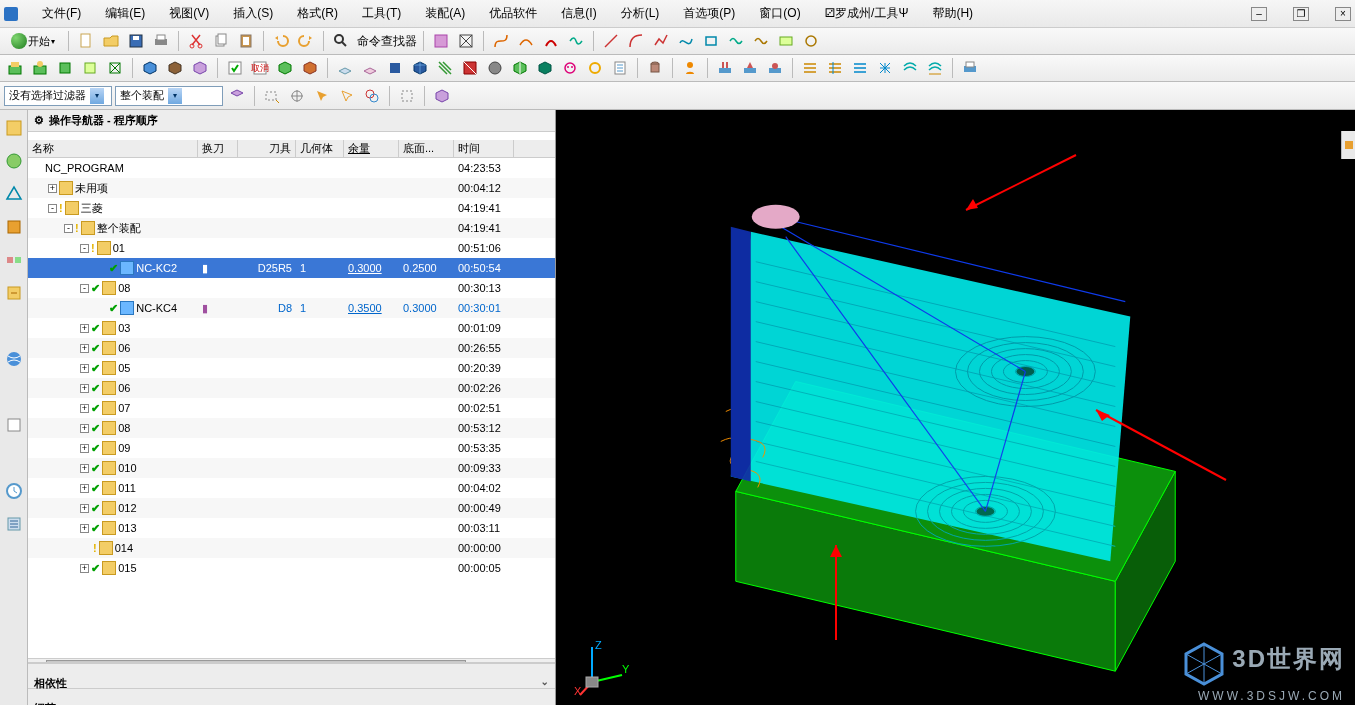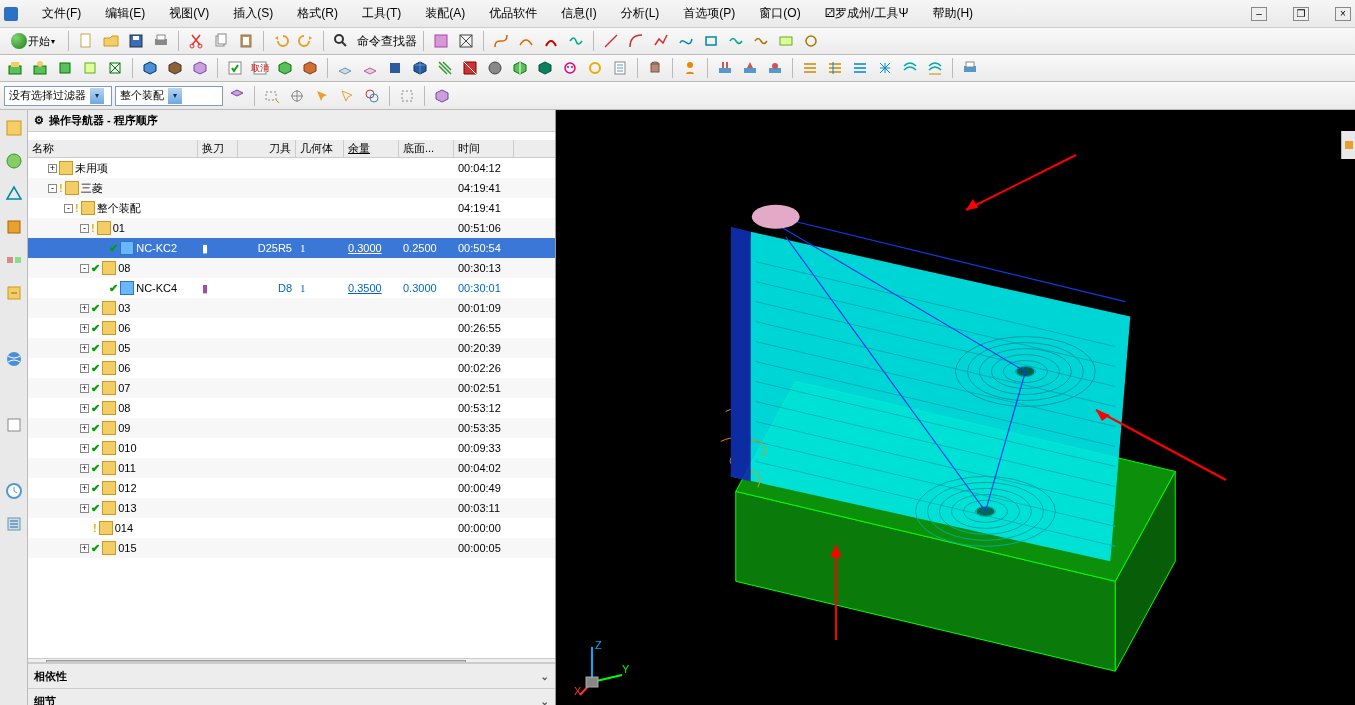--- a/index.html
+++ b/index.html
@@ -49,36 +49,36 @@
 .expander { width: 9px; height: 9px; border: 1px solid #888; display: inline-flex; align-items: center; justify-content: center; font-size: 9px; line-height: 0; cursor: pointer; background: #fff; }
 .ticon { width: 14px; height: 14px; display: inline-block; }
 .ticon.folder { background: #f3cd66; border: 1px solid #c99a20; }
 .ticon.program { background: #6bb7ff; border: 1px solid #2a77c0; }
 .status-check { color: #00a000; font-weight: bold; }
 .status-warn { color: #e4b300; font-weight: bold; }
 .tg-hscroll { height: 12px; background: #efefef; border-top: 1px solid #ccc; position: relative; }
 .tg-hscroll .thumb { position: absolute; left: 18px; top: 1px; height: 10px; width: 420px; background: #c8c8c8; border: 1px solid #999; }
 
 .navfoot { border-top: 1px solid #ccc; }
-.navfoot .sect { height: 20px; background: #ededed; border-top: 1px solid #ccc; display: flex; align-items: center; padding: 12px 6px; font-size: 12px; font-weight: bold; justify-content: space-between; cursor: pointer; }
+.navfoot .sect { height: 20px; background: #ededed; border-top: 1px solid #ccc; display: flex; align-items: flex-start; padding: 12px 6px; font-size: 12px; font-weight: bold; justify-content: space-between; cursor: pointer; }
 .navfoot .chev { font-size: 10px; color: #555; }
 
 
 .viewport { flex: 1; background: #000; position: relative; overflow: hidden; }
 .axis { position: absolute; left: 16px; bottom: 16px; }
 .watermark { position: absolute; right: 10px; bottom: 10px; text-align: right; color: #9aa9b5; }
 .watermark .big { font-size: 24px; font-weight: bold; letter-spacing: 2px; }
 .watermark .small { font-size: 12px; letter-spacing: 3px; }
 .arrow-annot { position: absolute; }
 
 
 .c-name { width: 170px; }
 .c-change { width: 40px; }
 .c-tool { width: 58px; text-align: right; }
-.c-geom { width: 48px; font-family: Liberation Serif, serif; }
+.c-geom { width: 48px; }
 .c-rem { width: 55px; text-decoration: underline; }
 .c-bot { width: 55px; }
 .c-time { width: 60px; text-align: left; }
 
 
 .rightstrip { position: absolute; right: 0; top: 131px; width: 14px; background: #e9e9e9; border-left:1px solid #bbb; height: 28px; display:flex; align-items:center; justify-content:center; }
 
 </style>
 </head>
 <body>
@@ -596,20 +596,32 @@
         <div class="col c-name">名称</div>
         <div class="col c-change">换刀</div>
         <div class="col c-tool">刀具</div>
         <div class="col c-geom">几何体</div>
         <div class="col c-rem">余量</div>
         <div class="col c-bot">底面...</div>
         <div class="col c-time">时间</div>
       </div>
       <div class="tg-body" id="tgbody">
           <div class="tg-row">
+            <div class="cell c-name namecell" style="padding-left: 4px;">
+              <span style="width:11px;display:inline-block"></span>
+              <span>NC_PROGRAM</span>
+            </div>
+            <div class="cell c-change"></div>
+            <div class="cell c-tool"></div>
+            <div class="cell c-geom"></div>
+            <div class="cell c-rem"></div>
+            <div class="cell c-bot"></div>
+            <div class="cell c-time">04:23:53</div>
+          </div>
+          <div class="tg-row">
             <div class="cell c-name namecell" style="padding-left: 20px;">
               <span class="expander">+</span>
               <span class="ticon folder"></span>
               <span>未用项</span>
             </div>
             <div class="cell c-change"></div>
             <div class="cell c-tool"></div>
             <div class="cell c-geom"></div>
             <div class="cell c-rem"></div>
             <div class="cell c-bot"></div>
@@ -976,20 +988,28 @@
     <svg class="axis" width="60" height="60">
       <line x1="20" y1="45" x2="20" y2="10" stroke="#0af" stroke-width="2"></line>
         <text x="23" y="12" fill="#0af" font-size="10">Z</text>
       <line x1="20" y1="45" x2="50" y2="38" stroke="#0f0" stroke-width="2"></line>
         <text x="50" y="36" fill="#0f0" font-size="10">Y</text>
       <line x1="20" y1="45" x2="8" y2="58" stroke="#f33" stroke-width="2"></line>
         <text x="2" y="58" fill="#f33" font-size="10">X</text>
       <rect x="14" y="40" width="12" height="10" fill="#888" stroke="#aaa"></rect>
     </svg>
 
+    <div class="watermark">
+      <svg width="50" height="50" style="vertical-align:middle;display:inline-block;">
+          <path d="M25 5l18 10v20l-18 10-18-10V15z" fill="none" stroke="#4a90d9" stroke-width="3"></path>
+          <path d="M25 5v40M7 15l36 20M43 15l-36 20" stroke="#4a90d9" stroke-width="1"></path>
+        </svg>
+      <span class="big">3D世界网</span>
+      <div class="small">WWW.3DSJW.COM</div>
+    </div>
   </div>
 </div>
 
 <div class="rightstrip">
   <svg width="10" height="10">
       <rect x="1" y="1" width="8" height="8" fill="#e8a030"></rect>
     </svg>
 </div>
 
 </body></html>

